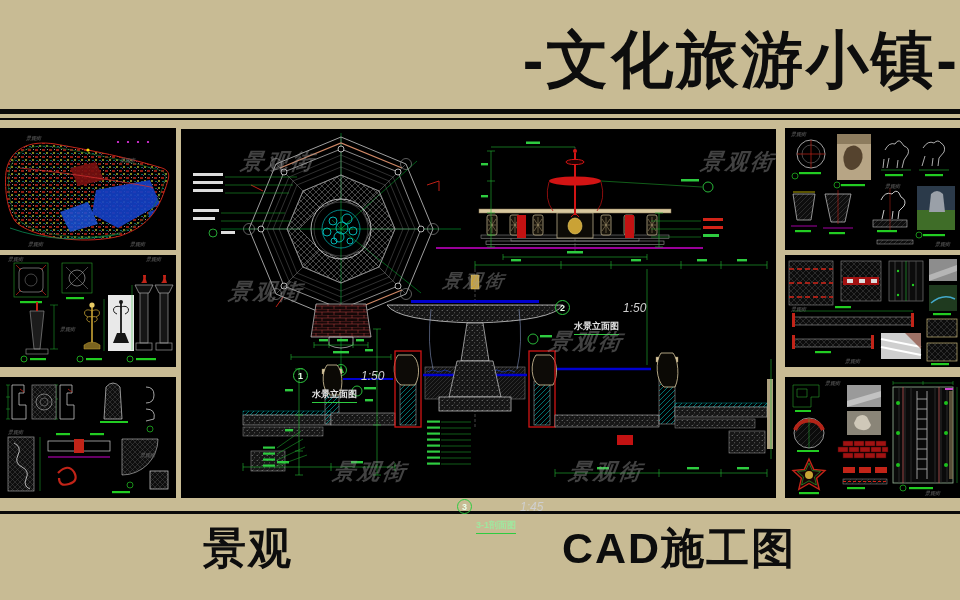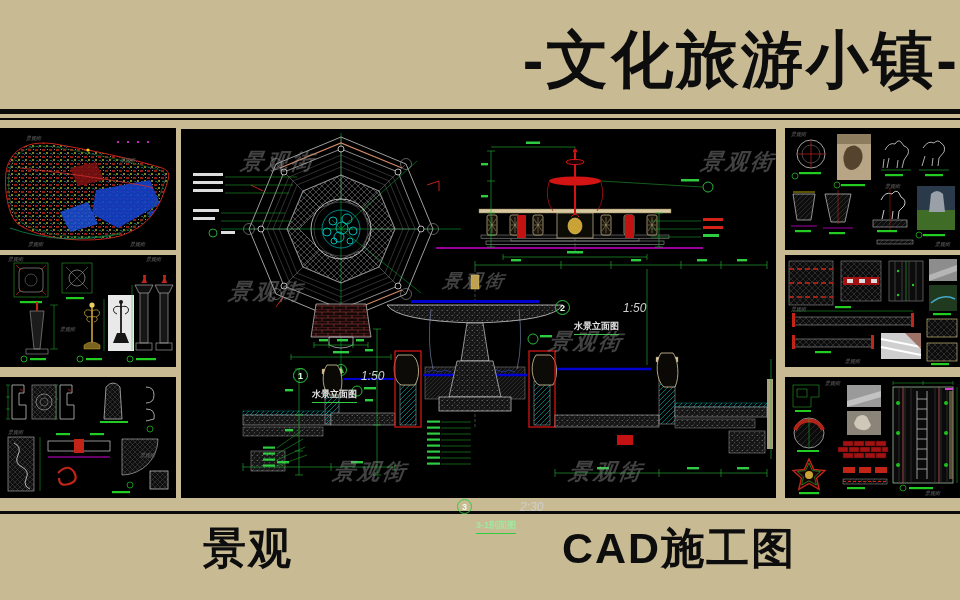--- a/index.html
+++ b/index.html
@@ -542,21 +542,21 @@
   <span class="capscale">1:50</span>
 </div>
 <div class="cap" style="left:374px;top:151px;">
   <span class="capnum">2</span>
   <span class="captext">水景立面图</span>
   <span class="capscale">1:50</span>
 </div>
 <div class="cap greenish" style="left:276px;top:350px;">
   <span class="capnum">3</span>
   <span class="captext">3-1剖面图</span>
-  <span class="capscale">2:30</span>
+  <span class="capscale">1:45</span>
 </div>
 
 <div class="wm" style="left:60px;top:18px;">景观街</div>
 <div class="wm" style="left:520px;top:18px;">景观街</div>
 <div class="wm" style="left:48px;top:148px;">景观街</div>
 <div class="wm" style="left:262px;top:140px;font-size:18px;">景观街</div>
 <div class="wm" style="left:368px;top:198px;">景观街</div>
 <div class="wm" style="left:152px;top:328px;">景观街</div>
 <div class="wm" style="left:388px;top:328px;">景观街</div>
 </div>

